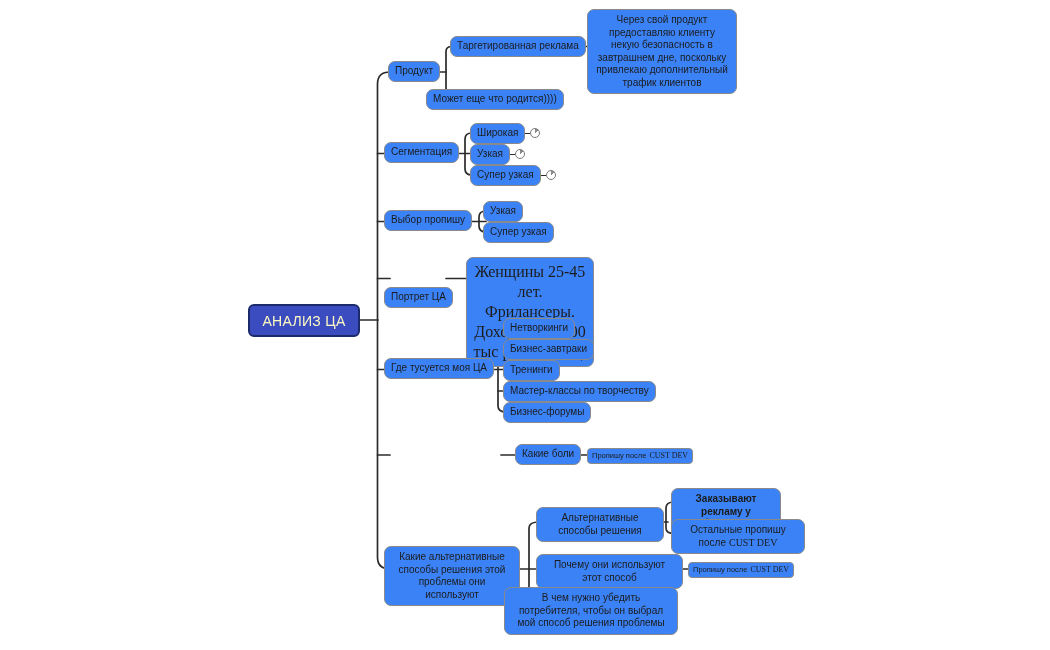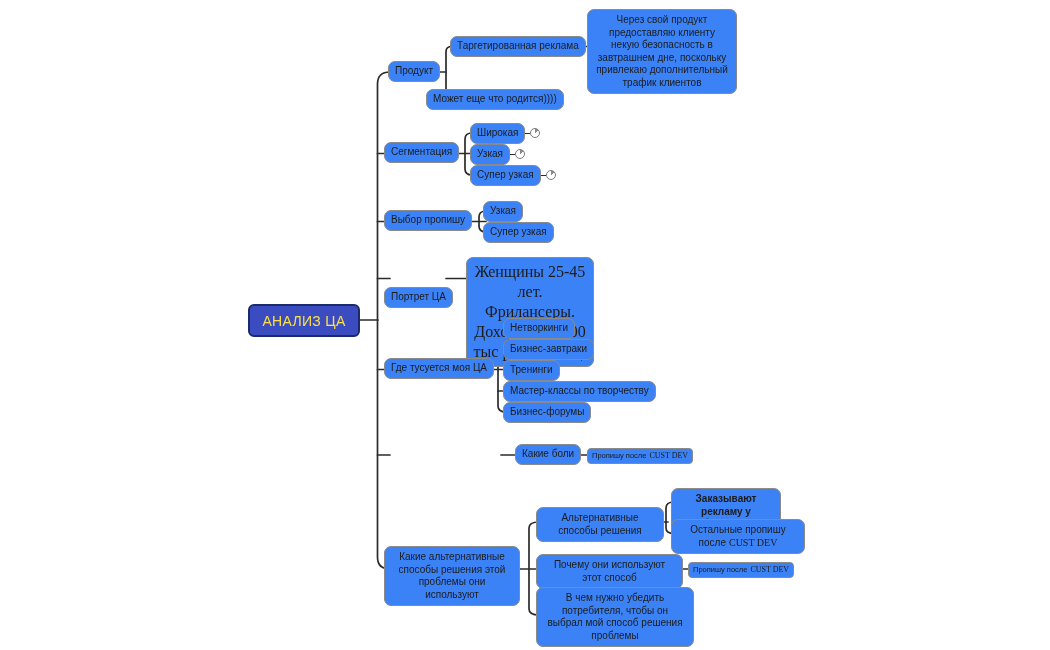--- a/index.html
+++ b/index.html
@@ -12,21 +12,21 @@
     position:absolute;box-sizing:border-box;background:#3b82f6;
     border:1px solid #8a8a8a;border-radius:7px;
     padding:3px 6px;font-size:10px;line-height:1.25;white-space:nowrap;
     text-align:center;z-index:2;
   }
   .ml{white-space:normal;padding:4px 6px;}
   .root{
     position:absolute;left:248px;top:304px;width:112px;height:33px;
     background:#3b4cc0;border:2px solid #1b2a6b;border-radius:6px;
     display:flex;align-items:center;justify-content:center;
-    color:#fde047;font-size:14px;letter-spacing:.3px;z-index:3;box-sizing:border-box;
+    color:#fef9c3;font-size:14px;letter-spacing:.3px;z-index:3;box-sizing:border-box;
   }
   .mrow{position:absolute;display:flex;align-items:center;z-index:2;}
   .mrow .node{position:static;}
   .mstub{width:5px;height:0;border-top:1.6px solid #2b2b2b;}
   .marker{
     width:8px;height:8px;border:1px solid #7a7a7a;border-radius:50%;
     background:conic-gradient(#8a8a8a 0 14%, #ffffff 14% 100%);
     flex:0 0 auto;
   }
   .tiny{font-size:7.5px;padding:2px 4px;border-radius:4px;}
@@ -127,15 +127,15 @@
   <div class="node ml" style="left:384px;top:546px;width:136px;">Какие альтернативные способы решения этой проблемы они используют</div>
   <div class="node ml" style="left:536px;top:507px;width:128px;">Альтернативные способы решения</div>
   <div class="node ml" style="left:671px;top:488px;width:110px;font-weight:bold;">Заказывают рекламу у блогеров</div>
   <div class="node ml" style="left:671px;top:519px;width:134px;">
     <span>Остальные пропишу после</span><span class="serif">CUST DEV</span>
   </div>
   <div class="node ml" style="left:536px;top:554px;width:147px;">Почему они используют этот способ</div>
   <div class="node tiny" style="left:688px;top:562px;">
     <span>Пропишу после</span><span class="serif">CUST DEV</span>
   </div>
-  <div class="node ml" style="left:536px;top:587px;width:158px;">В чем нужно убедить потребителя, чтобы он выбрал мой способ решения проблемы</div>
+  <div class="node ml" style="left:504px;top:587px;width:174px;">В чем нужно убедить потребителя, чтобы он выбрал мой способ решения проблемы</div>
 
 </div>
 
 </body></html>

